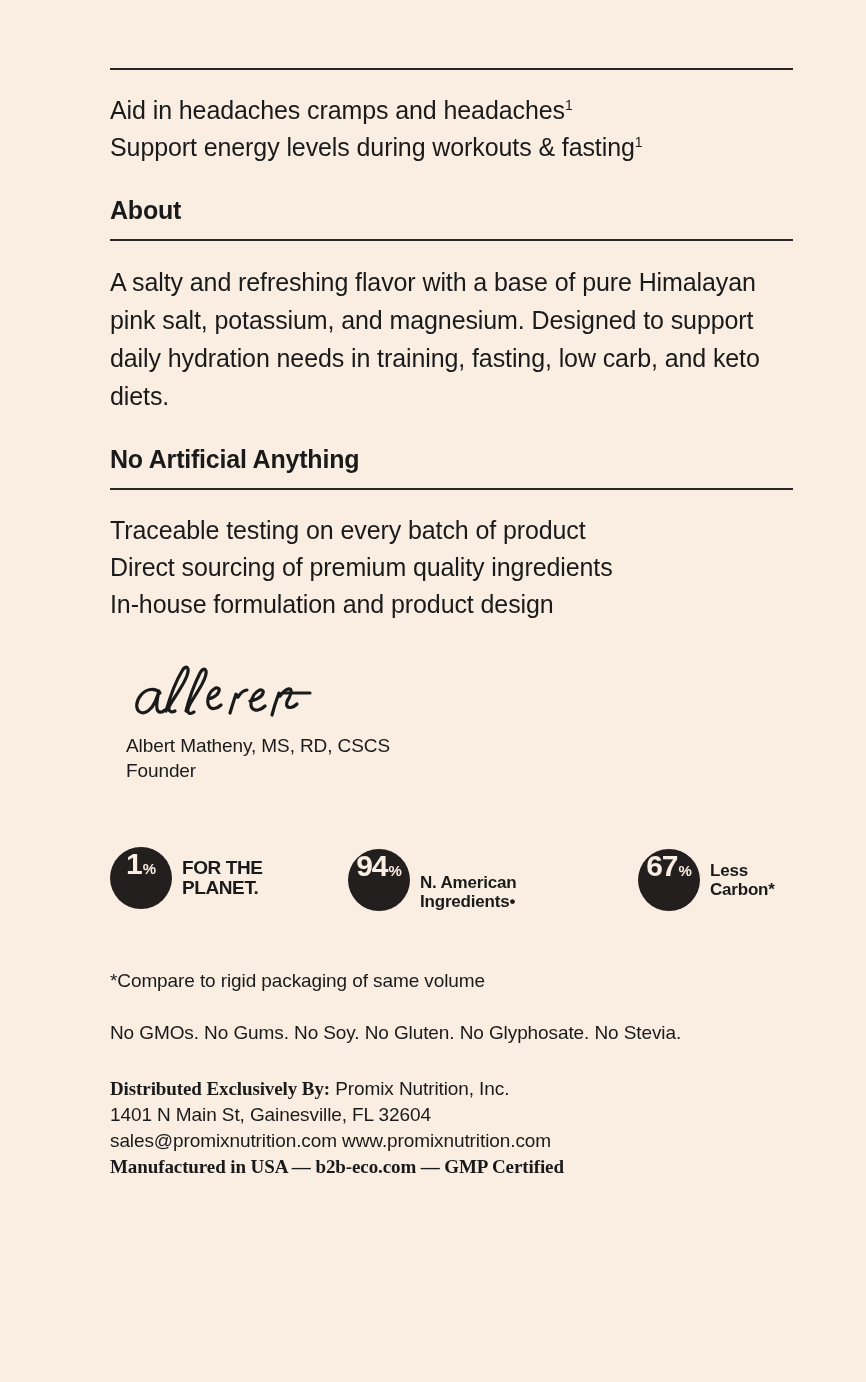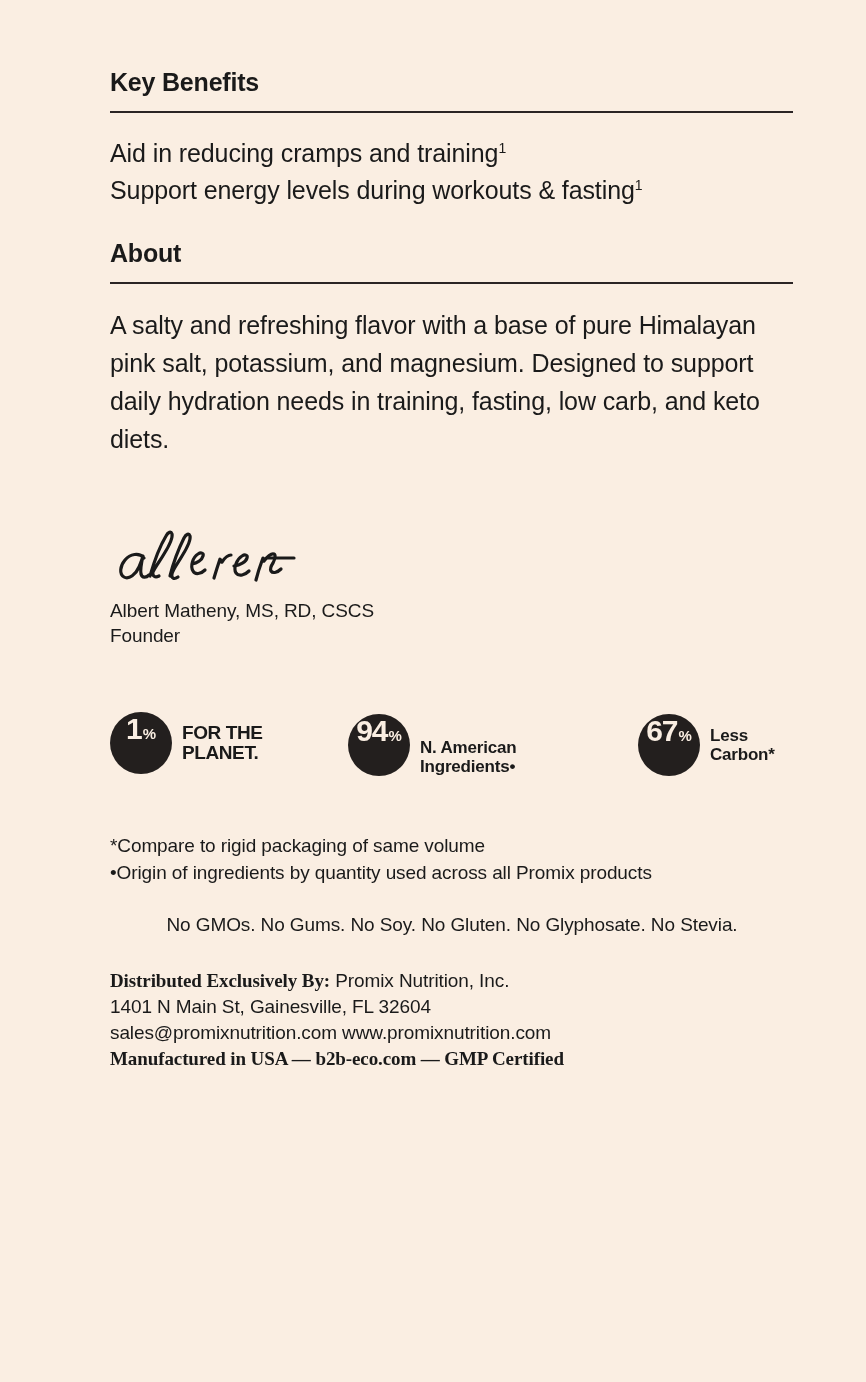--- a/index.html
+++ b/index.html
@@ -53,20 +53,21 @@
     line-height: 38px;
     letter-spacing: -0.1px;
     max-width: 690px;
   }
 
   
   .sig-row {
     position: relative;
     margin-top: 40px;
     height: 150px;
+    margin-left: 16px;
   }
   .sig-col-1 { position: absolute; left: 0; top: 0; }
   .sig-col-2 { position: absolute; left: 380px; top: 0; }
 
   .sig-img-1 {
     width: 200px;
     height: 62px;
     display: block;
   }
   .sig-img-2 {
@@ -133,52 +134,57 @@
   .footnotes {
     margin-top: 30px;
     font-size: 19px;
     line-height: 27px;
     letter-spacing: -0.1px;
   }
   .nogmo {
     margin-top: 28px;
     font-size: 19px;
     letter-spacing: -0.1px;
-    text-align: center;
   }
   .distributed {
     margin-top: 32px;
     font-size: 19px;
     line-height: 26px;
     letter-spacing: -0.1px;
   }
   .distributed b { font-weight: bold; font-family: Liberation Serif, serif; }
 </style>
 </head>
 <body>
 
 <div class="page">
 
   <div>
-    <h2 class="section-title">Key Benefits</h2>
     <div class="rule"></div>
-    <div class="body-line"><span>Aid in reducing cramps and training</span><sup class="fn">1</sup></div>
+    <div class="body-line"><span>Aid in headaches cramps and headaches</span><sup class="fn">1</sup></div>
     <div class="body-line"><span>Support energy levels during workouts &amp; fasting</span><sup class="fn">1</sup></div>
   </div>
 
   <div class="block-gap"></div>
 
   <div>
     <h2 class="section-title">About</h2>
     <div class="rule"></div>
     <div class="paragraph">A salty and refreshing flavor with a base of pure Himalayan pink salt, potassium, and magnesium. Designed to support daily hydration needs in training, fasting, low carb, and keto diets.</div>
   </div>
 
   <div class="block-gap"></div>
 
+  <div>
+    <h2 class="section-title">No Artificial Anything</h2>
+    <div class="rule"></div>
+    <div class="body-line">Traceable testing on every batch of product</div>
+    <div class="body-line">Direct sourcing of premium quality ingredients</div>
+    <div class="body-line">In-house formulation and product design</div>
+  </div>
 
   <div class="sig-row">
     <div class="sig-col-1">
       <svg class="sig-img-1" viewBox="0 0 200 62">
         <g fill="none" stroke="#1a1a1a" stroke-width="3.2" stroke-linecap="round" stroke-linejoin="round">
           <path d="M34 30c-5-6-14-4-19 2-5 6-6 14-1 17 5 3 12-3 15-10 3-7 4-11 4-11s-3 13-2 18c1 4 5 4 8 1"></path>
           <path d="M40 48c4-14 10-30 16-40 2-4 5-5 6-2 1 4-3 12-8 20-4 7-9 13-11 18-1 4 2 6 6 4"></path>
           <path d="M60 48c3-12 9-28 14-38 2-4 5-5 6-2 1 4-3 12-8 20-4 7-9 13-10 18-1 4 2 6 6 3"></path>
           <path d="M82 36c5-1 10-4 11-8 1-3-2-4-5-2-5 3-8 12-5 17 2 4 8 3 12-1"></path>
           <path d="M104 50c3-10 5-16 6-19 1 0 1 4 2 3 2-3 6-7 9-7"></path>
@@ -223,21 +229,20 @@
       </div>
       <div class="badge-text">
         <div>Less</div>
         <div>Carbon*</div>
       </div>
     </div>
   </div>
 
   <div class="footnotes">
     <div>*Compare to rigid packaging of same volume</div>
-    <div>•Origin of ingredients by quantity used across all Promix products</div>
   </div>
 
   <div class="nogmo">No GMOs. No Gums. No Soy. No Gluten. No Glyphosate. No Stevia.</div>
 
   <div class="distributed">
     <div><b>Distributed Exclusively By:</b><span> Promix Nutrition, Inc.</span></div>
     <div>1401 N Main St, Gainesville, FL 32604</div>
     <div>sales@promixnutrition.com www.promixnutrition.com</div>
     <div><b>Manufactured in USA — b2b-eco.com — GMP Certified</b></div>
   </div>

